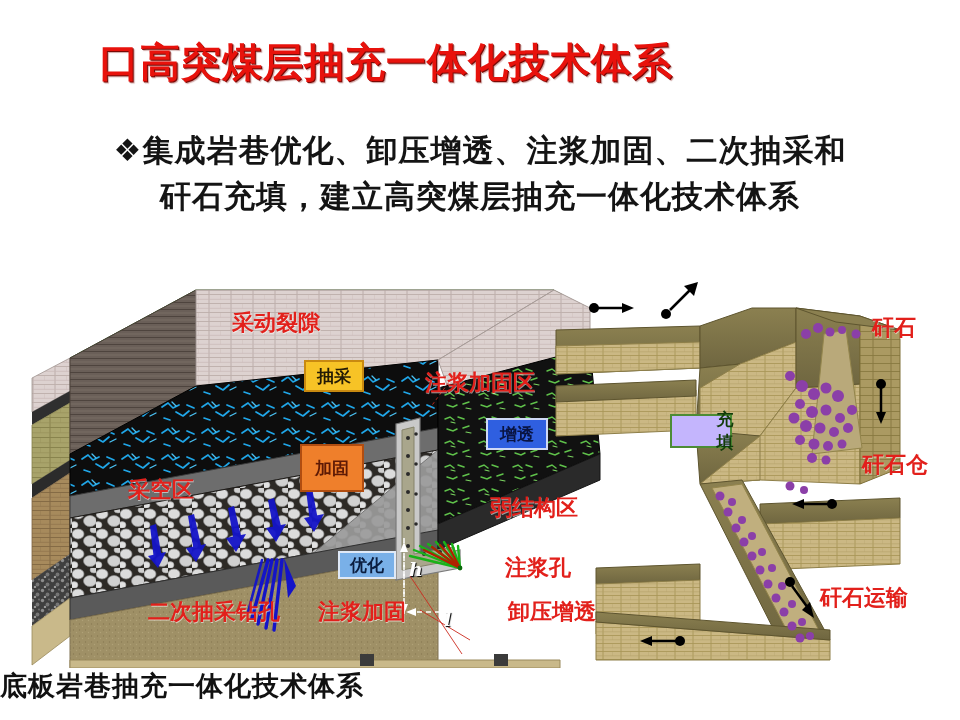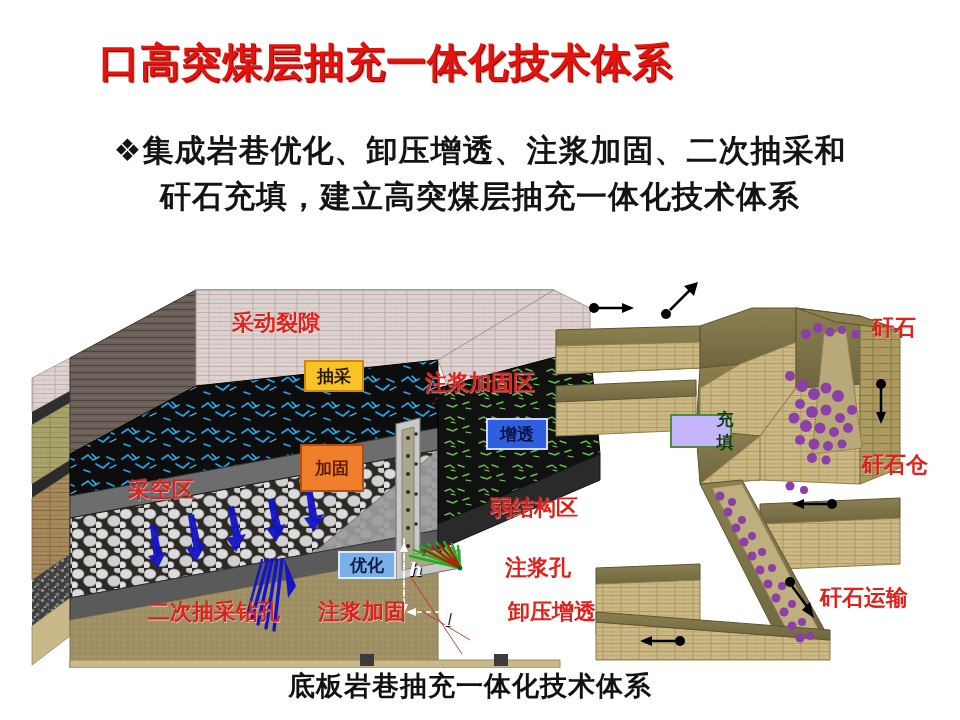--- a/index.html
+++ b/index.html
@@ -23,21 +23,21 @@
   .sub-line{
     font-size:31px;font-weight:bold;color:#141414;line-height:1.48;
     font-family:"DejaVu Sans","Liberation Sans",sans-serif;
     letter-spacing:1px;
   }
 
   
   #figure{position:absolute;left:0;top:268px;width:960px;height:400px;}
   #fig-svg{position:absolute;left:0;top:0;}
 
-  .caption-row{position:absolute;left:0;top:668px;width:940px;text-align:center;}
+  .caption-row{position:absolute;left:0;top:668px;width:940px;text-align:left;}
   .caption-text{
     font-size:27px;font-weight:bold;color:#111;
     font-family:"DejaVu Sans","Liberation Sans",sans-serif;letter-spacing:1px;
   }
 
   
   .lab{position:absolute;white-space:nowrap;font-weight:bold;
        font-family:"DejaVu Sans","Liberation Sans",sans-serif;}
   .lab-red{color:#e2201b;font-size:22px;
            text-shadow:0.6px 0.6px 0 rgba(255,255,255,.55);}

